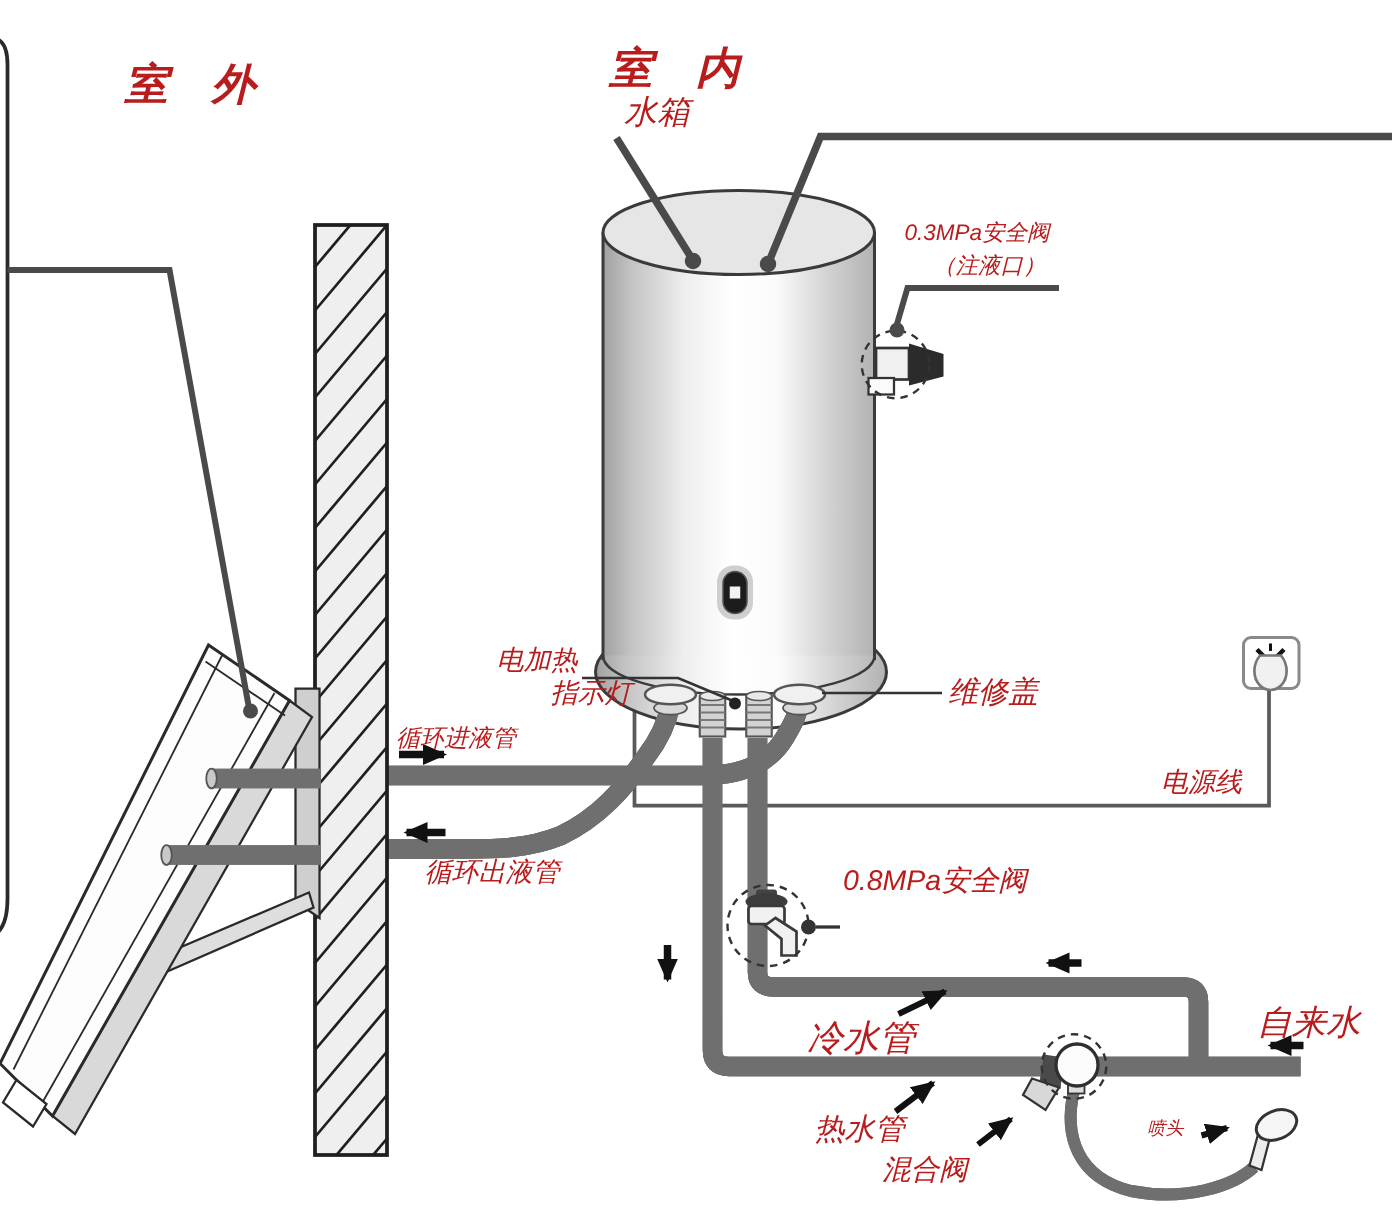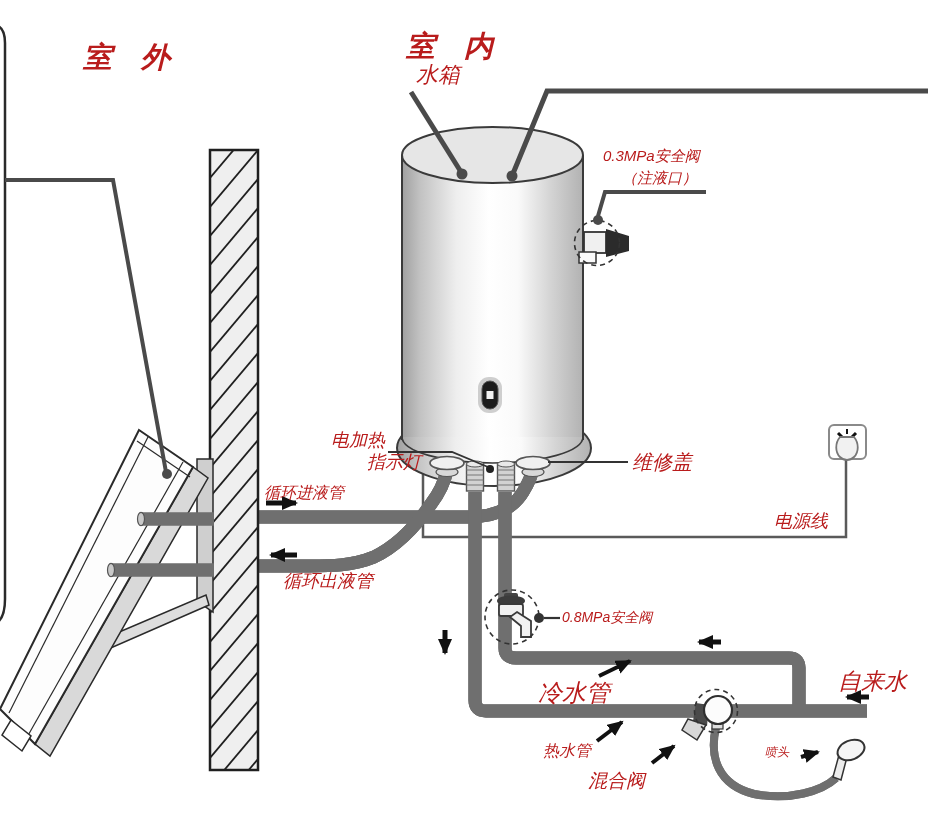--- a/index.html
+++ b/index.html
@@ -248,20 +248,20 @@
 <div class="lbl" style="left:622px;top:169px;font-size:15px;">（注液口）</div>
 
 <div class="lbl" style="left:331px;top:430px;font-size:18px;">电加热</div>
 <div class="lbl" style="left:331px;top:452px;font-size:18px;margin-left:36px;">指示灯</div>
 <div class="lbl" style="left:632px;top:451px;font-size:20px;">维修盖</div>
 
 <div class="lbl" style="left:264px;top:484px;font-size:16px;">循环进液管</div>
 <div class="lbl" style="left:283px;top:571px;font-size:18px;">循环出液管</div>
 <div class="lbl" style="left:735px;top:511px;font-size:18px;margin-left:39px;">电源线</div>
 
-<div class="lbl" style="left:562px;top:609px;font-size:14px;">0.8MPa安全阀</div>
+<div class="lbl" style="left:562px;top:577px;font-size:19px;">0.8MPa安全阀</div>
 <div class="lbl" style="left:538px;top:679px;font-size:24px;">冷水管</div>
-<div class="lbl" style="left:543px;top:742px;font-size:16px;">热水管</div>
+<div class="lbl" style="left:543px;top:742px;font-size:20px;">热水管</div>
 <div class="lbl" style="left:838px;top:668px;font-size:23px;">自来水</div>
 <div class="lbl" style="left:588px;top:770px;font-size:19px;">混合阀</div>
 <div class="lbl" style="left:765px;top:746px;font-size:12px;">喷头</div>
 
 </div>
 
 </body></html>

